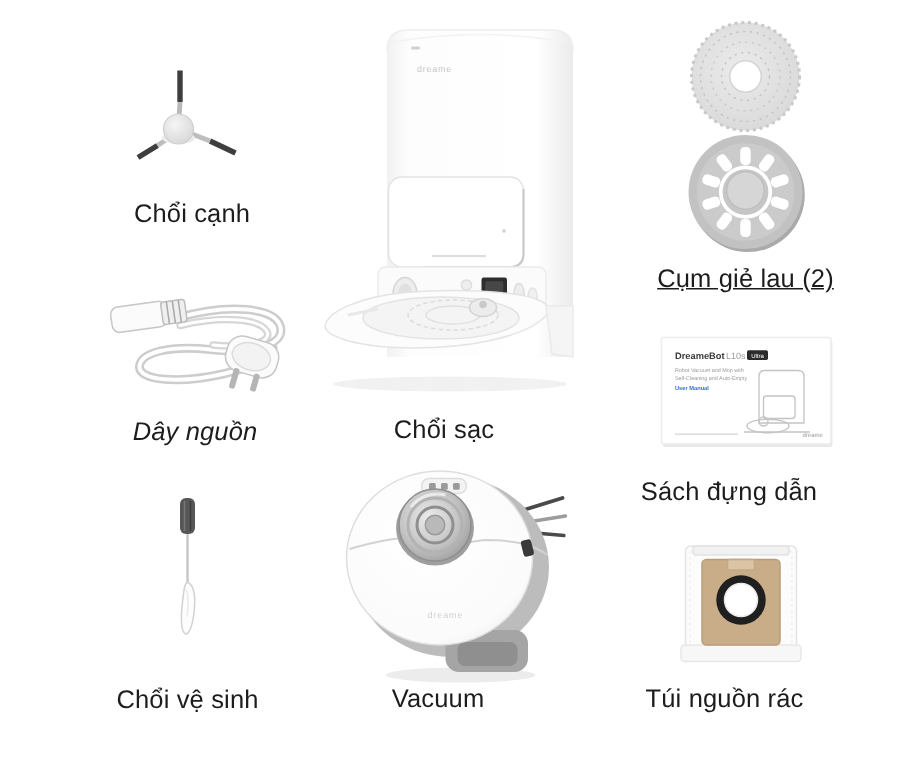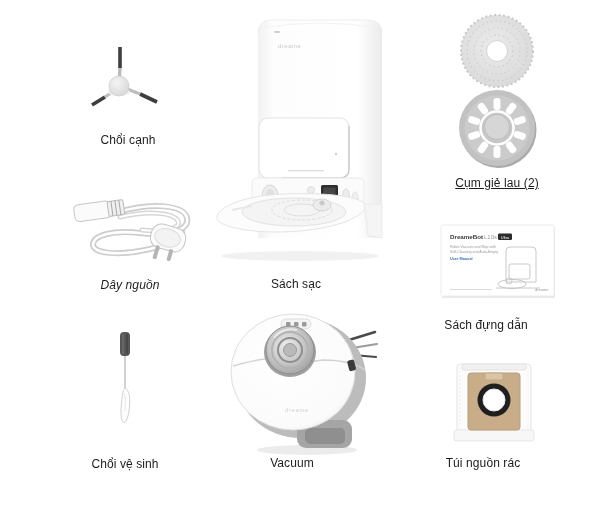--- a/index.html
+++ b/index.html
@@ -4,21 +4,21 @@
 <style>
   html,body{margin:0;padding:0;background:#fff;}
   .canvas{
     position:relative;width:600px;height:512px;background:#ffffff;overflow:hidden;
     font-family:"Liberation Sans","DejaVu Sans",sans-serif;
   }
   .item{position:absolute;margin:0;padding:0;}
   .art{position:absolute;left:0;top:0;}
   .caption{
     position:absolute;transform:translateX(-50%);white-space:nowrap;
-    font-size:12px;color:#1c1c1c;letter-spacing:.1px;
+    font-size:17px;color:#1c1c1c;letter-spacing:.1px;
   }
   svg{display:block;}
   svg text{font-family:"Liberation Sans","DejaVu Sans",sans-serif;}
 </style>
 </head>
 <body>
 
 <div class="canvas">
 
   <figure class="item" style="left:0;top:0;width:220px;height:160px;">
@@ -129,21 +129,21 @@
         <ellipse cx="82" cy="198" rx="52" ry="14" fill="#f4f4f4" stroke="#e3e3e3"></ellipse>
         <ellipse cx="90" cy="196" rx="30" ry="10" fill="none" stroke="#dcdcdc" stroke-dasharray="3 2"></ellipse>
         <ellipse cx="90" cy="196" rx="18" ry="6" fill="none" stroke="#e0e0e0"></ellipse>
         <ellipse cx="110" cy="191" rx="9" ry="6" fill="#ececec" stroke="#d4d4d4"></ellipse>
         <circle cx="110" cy="189" r="2.5" fill="#c9c9c9"></circle>
         <path d="M20,196 L40,192" stroke="#e8e8e8" stroke-width="2" fill="none"></path>
 
         <path d="M152,190 L170,190 L170,224 L156,222 Z" fill="#f5f5f5" stroke="#eaeaea"></path>
       </svg>
     </div>
-    <figcaption class="caption" style="left:84px;top:263px;">Sách sạc</figcaption>
+    <figcaption class="caption" style="left:84px;top:263px;">Chổi sạc</figcaption>
   </figure>
 
   <figure class="item" style="left:225px;top:308px;width:180px;height:185px;">
     <div class="art" style="left:0;top:0;">
       <svg width="160" height="150" viewBox="0 0 160 150">
         <defs>
           <radialGradient id="bodyG" cx="42%" cy="38%" r="72%">
             <stop offset="0" stop-color="#ffffff"></stop>
               <stop offset=".82" stop-color="#fbfbfb"></stop>
               <stop offset="1" stop-color="#ededed"></stop>

